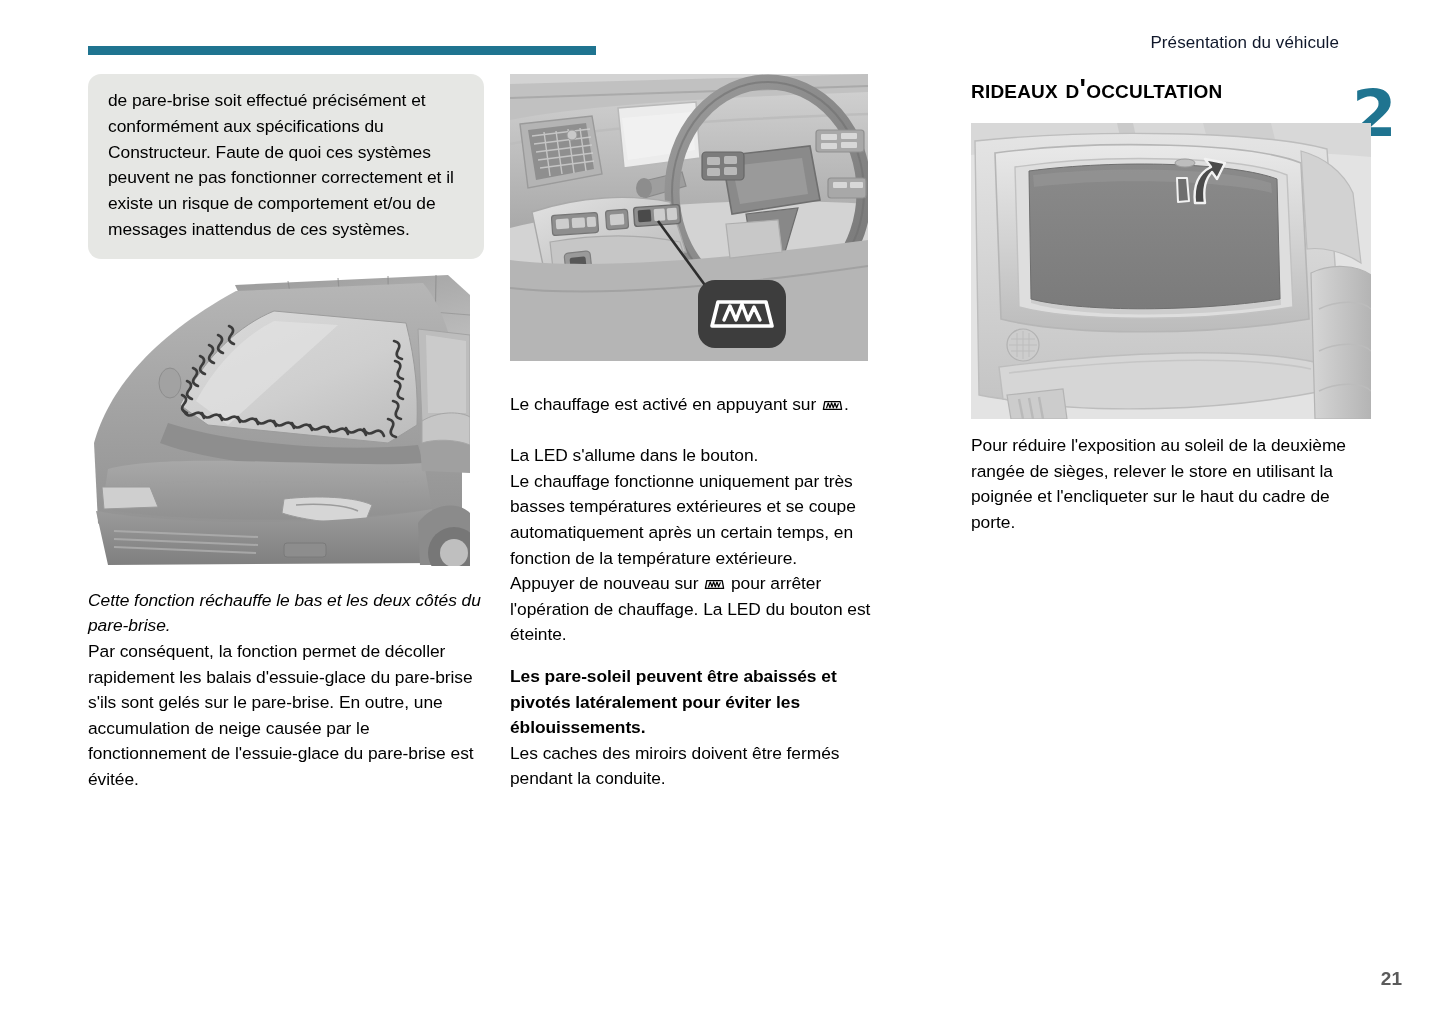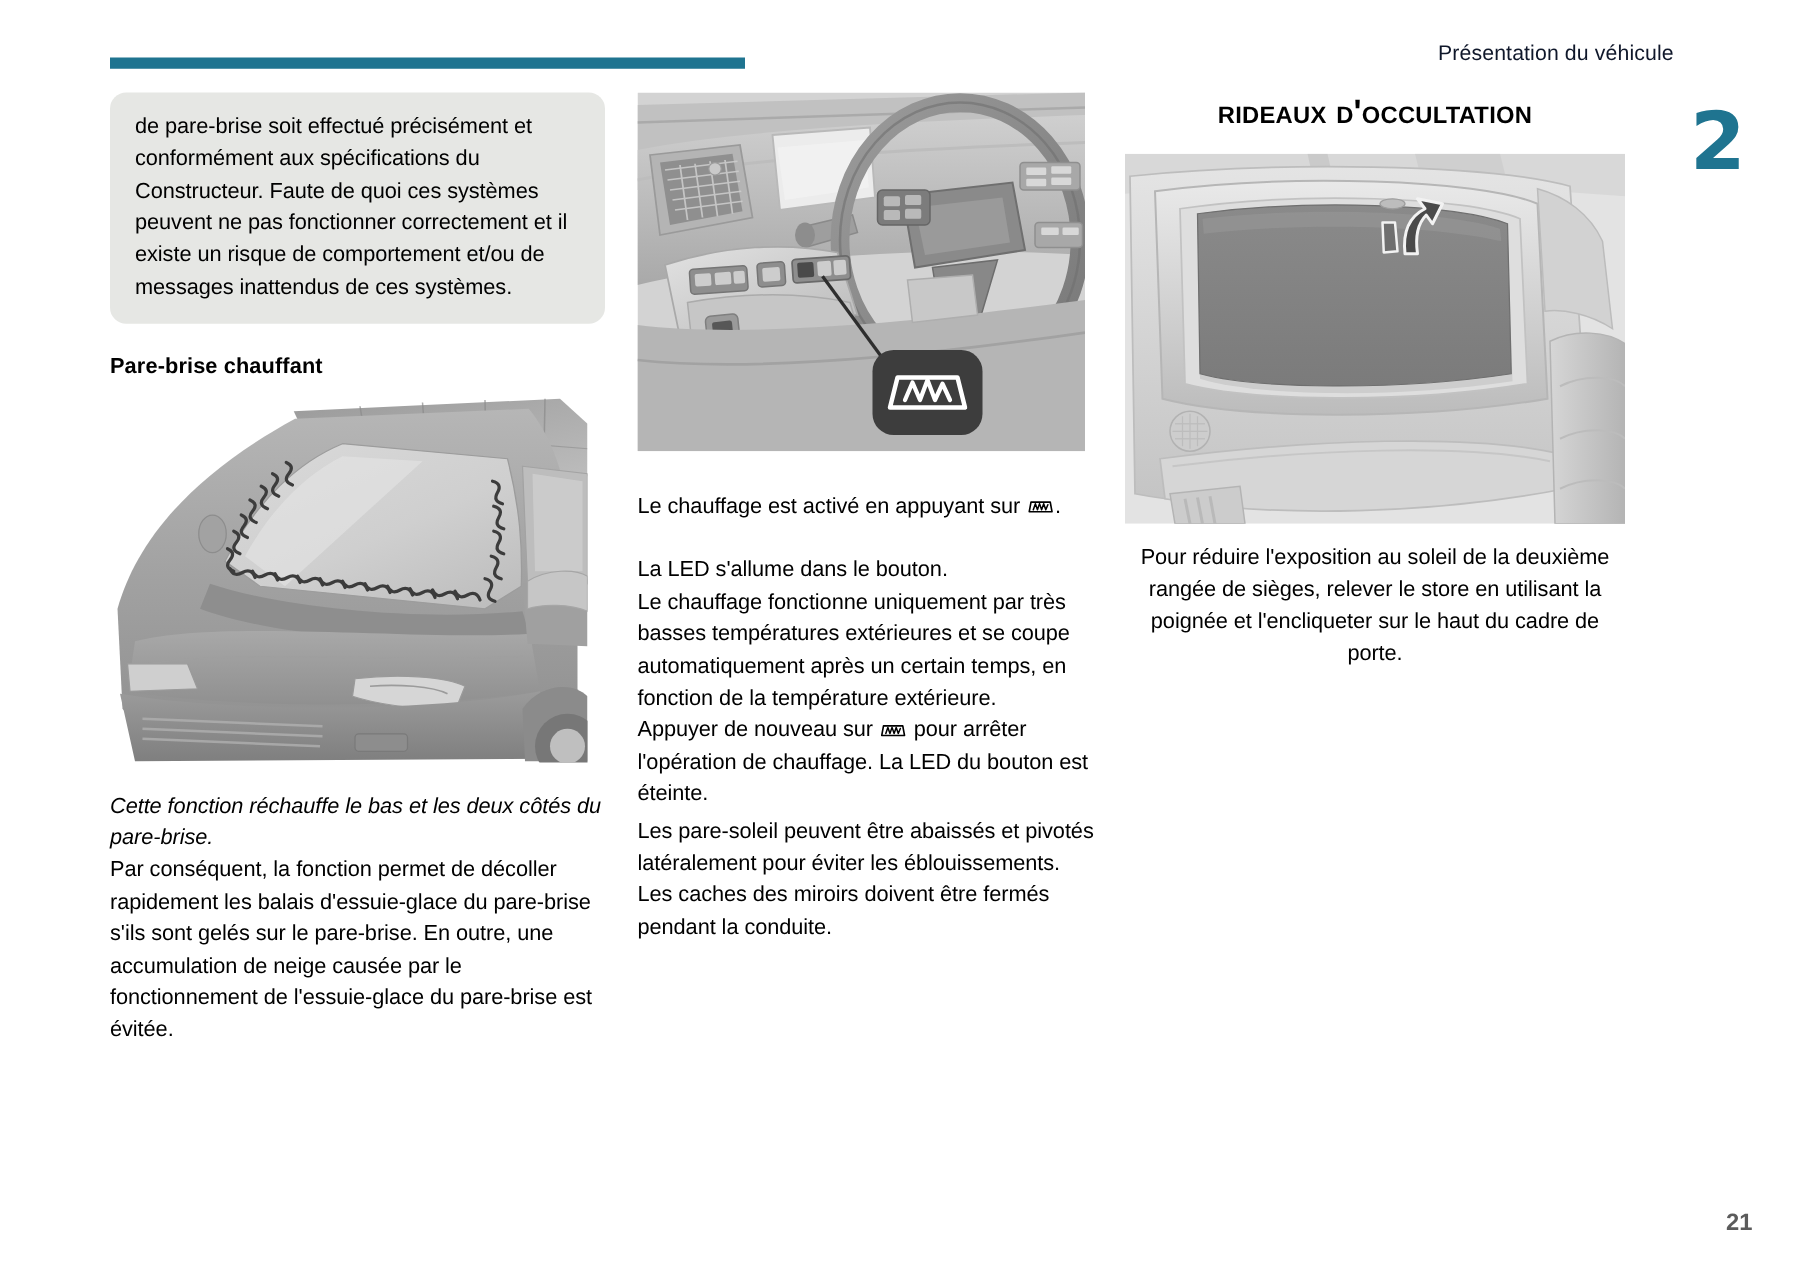--- a/index.html
+++ b/index.html
@@ -63,21 +63,21 @@
     color: #5b5b5b;
   }
 
   
   .col {
     position: absolute;
     top: 74px;
   }
   .col-1 { left: 88px;  width: 396px; }
   .col-2 { left: 510px; width: 390px; }
-  .col-3 { left: 900px; width: 400px; text-align: center; }
+  .col-3 { left: 971px; width: 400px; }
 
   
   p.body, .body {
     font-size: 17.4px;
     line-height: 25.6px;
     margin: 0;
     letter-spacing: -0.05px;
   }
   .gap { height: 25.6px; }
 
@@ -135,21 +135,20 @@
   <div class="header-rule"></div>
   <div class="chapter-tab">2</div>
   <div class="page-number">21</div>
 
   <div class="col col-1">
 
     <div class="callout-box">
       <p class="body">de pare-brise soit effectué précisément et conformément aux spécifications du Constructeur. Faute de quoi ces systèmes peuvent ne pas fonctionner correctement et il existe un risque de comportement et/ou de messages inattendus de ces systèmes.</p>
     </div>
 
-    <h3 class="subhead">Pare-brise chauffant</h3>
 
     <div class="figure fig-windscreen">
       <svg viewBox="0 0 382 293" width="382" height="293" aria-hidden="true">
         <defs>
           <linearGradient id="bodyG" x1="0" y1="0" x2="0" y2="1">
             <stop offset="0" stop-color="#b6b6b6"></stop>
             <stop offset="0.45" stop-color="#a3a3a3"></stop>
             <stop offset="1" stop-color="#8e8e8e"></stop>
           </linearGradient>
           <linearGradient id="roofG" x1="0" y1="0" x2="1" y2="1">
@@ -389,21 +388,21 @@
     <p class="body">La LED s'allume dans le bouton.</p>
     <p class="body">Le chauffage fonctionne uniquement par très basses températures extérieures et se coupe automatiquement après un certain temps, en fonction de la température extérieure.</p>
     <p class="body">
       <span>Appuyer de nouveau sur </span><span class="ico-defrost"><svg viewBox="0 0 24 16" width="21" height="14" aria-hidden="true">
             <path d="M3.2 4.2 L20.8 4.2 L22.4 13 L1.6 13 Z" fill="none" stroke="#000" stroke-width="1.5" stroke-linejoin="round"></path>
             <path d="M5.3 11.2 L7.2 5.8 L9.1 11.2 L11 5.6 L12.9 11.2 L14.8 5.8 L16.7 11.2 L18.6 6.6" fill="none" stroke="#000" stroke-width="1.4" stroke-linecap="round" stroke-linejoin="round"></path>
           </svg></span><span> pour arrêter l'opération de chauffage. La LED du bouton est éteinte.</span>
     </p>
 
 
-    <p class="body" style="margin-top:4px;">Les pare-soleil peuvent être abaissés et pivotés latéralement pour éviter les éblouissements.</p>
+    <p class="body" style="margin-top:16px;font-weight:bold;">Les pare-soleil peuvent être abaissés et pivotés latéralement pour éviter les éblouissements.</p>
     <p class="body">Les caches des miroirs doivent être fermés pendant la conduite.</p>
   </div>
 
   <div class="col col-3">
 
     <h2 class="section">Rideaux d'occultation</h2>
 
     <div class="figure fig-blind">
       <svg viewBox="0 0 400 296" width="400" height="296" aria-hidden="true">
         <defs>

